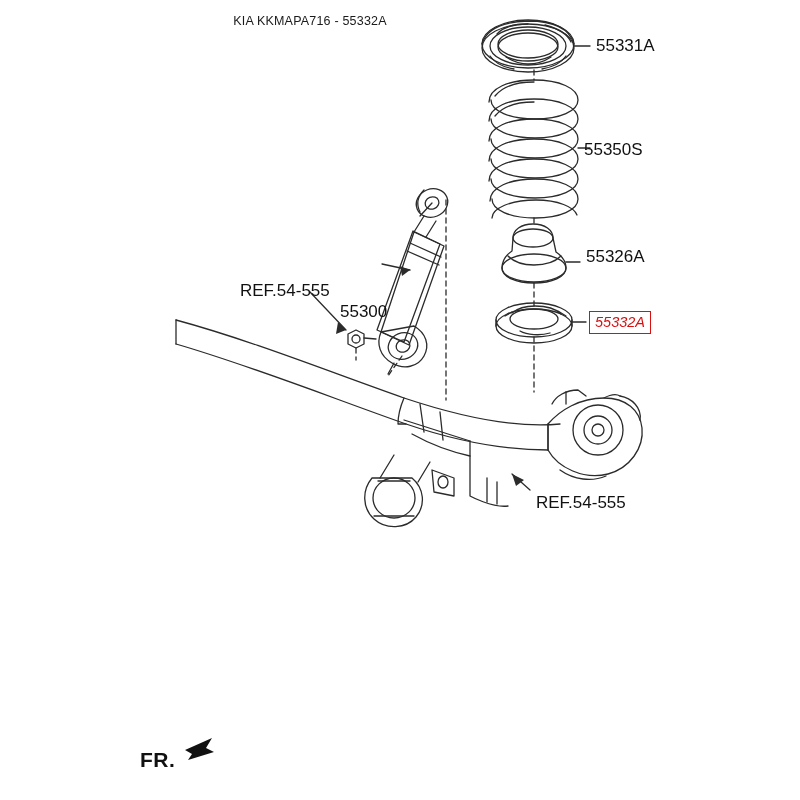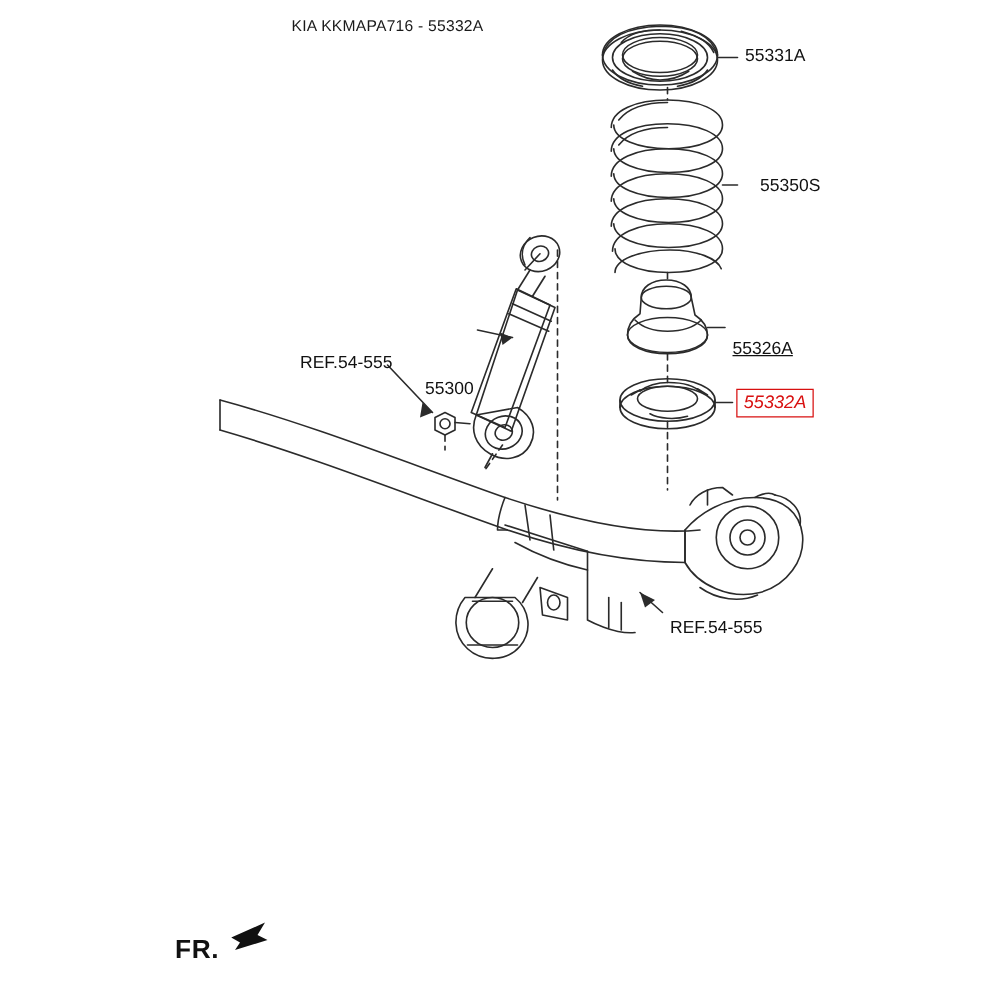--- a/index.html
+++ b/index.html
@@ -31,21 +31,21 @@
   }
   svg.art {
     position: absolute;
     left: 0;
     top: 0;
     width: 800px;
     height: 800px;
   }
   .lbl {
     position: absolute;
-    font-size: 14px;
+    font-size: 17px;
     color: #111111;
     white-space: nowrap;
   }
   .lbl-highlight {
     position: absolute;
     font-size: 14.5px;
     color: #d81010;
     border: 1.6px solid #d81010;
     padding: 2px 5px 3px 5px;
     background: #ffffff;
@@ -209,22 +209,22 @@
         <path d="M410 270 L400 266 L402 276 Z"></path>
       </g>
 
       <g fill="#111111" stroke="none">
         <path d="M185 750 L212 738 L206 748 L214 752 L188 760 L192 754 Z"></path>
       </g>
     </g>
   </svg>
 
   <div class="lbl" style="left:596px; top:36px;">55331A</div>
-  <div class="lbl" style="left:608px; top:140px;">55350S</div>
-  <div class="lbl" style="left:586px; top:270px;text-decoration:underline;">55326A</div>
+  <div class="lbl" style="left:584px; top:140px;">55350S</div>
+  <div class="lbl" style="left:586px; top:247px;">55326A</div>
   <div class="lbl-highlight" style="left:589px; top:311px;">55332A</div>
   <div class="lbl" style="left:340px; top:255px;margin-top:47px;">55300</div>
   <div class="lbl" style="left:240px; top:281px;">REF.54-555</div>
   <div class="lbl" style="left:536px; top:493px;">REF.54-555</div>
 
   <div class="fr-label" style="left:140px; top:748px;text-align:center;">FR.</div>
 
 </div>
 
 </body></html>

